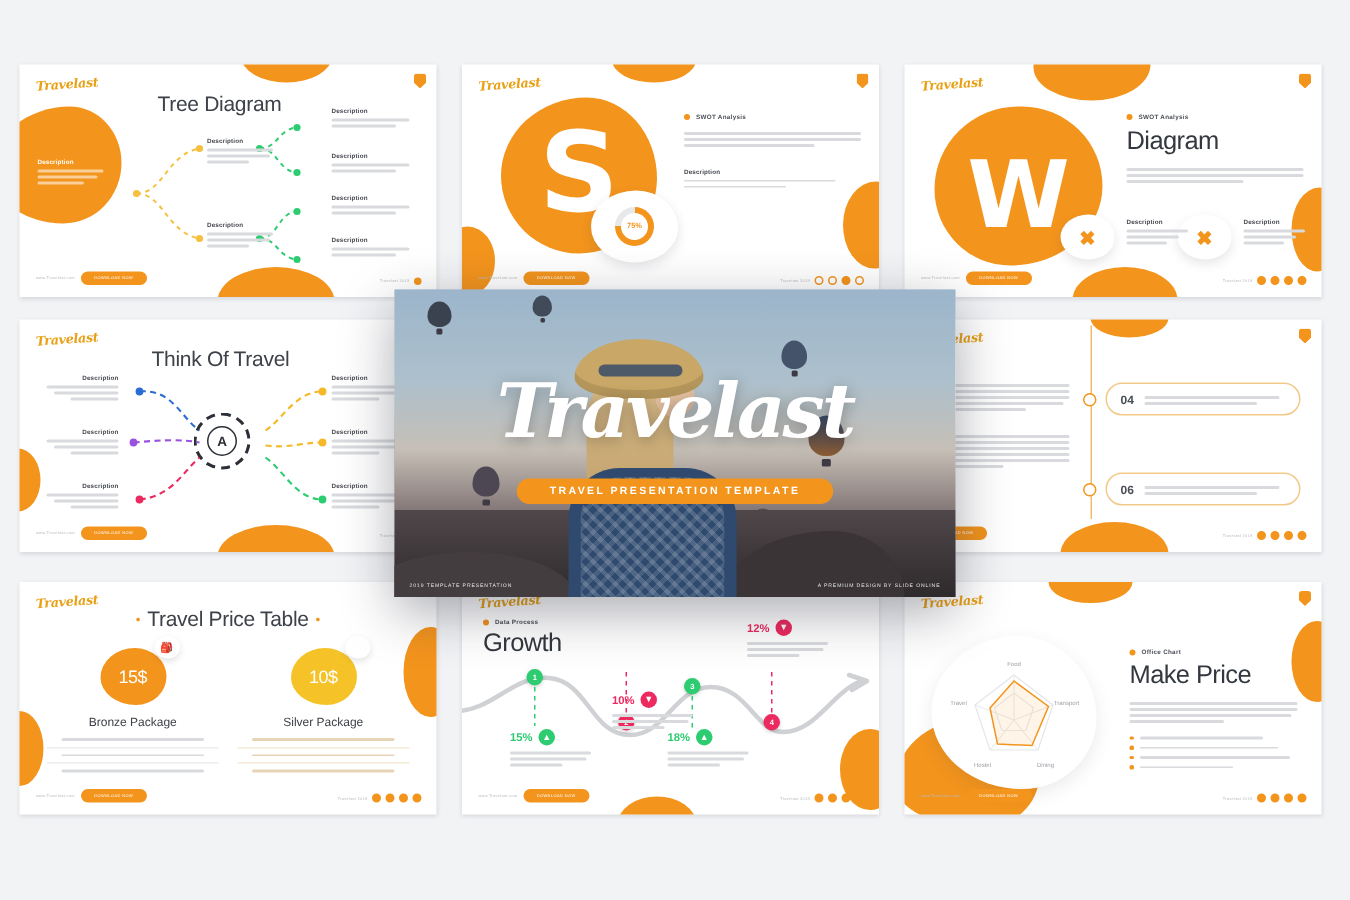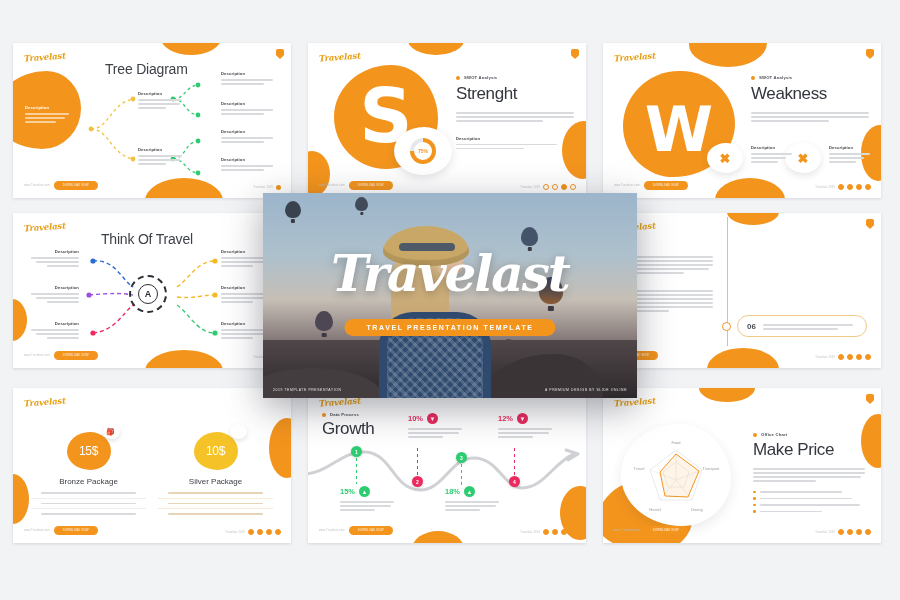--- a/index.html
+++ b/index.html
@@ -384,21 +384,20 @@
         <div class="donut">
           <span>75%</span>
         </div>
       </div>
 
       <div style="position:absolute;left:148px;top:32px;width:118px;">
         <div class="eyebrow">
           <i></i>
           <span>SWOT Analysis</span>
         </div>
-        <div class="h-big" style="margin-top:4px;">Strenght</div>
         <div class="para" style="margin-top:8px;">
           <div class="ln" style="width:100%"></div>
             <div class="ln" style="width:100%"></div>
             <div class="ln" style="width:74%"></div>
         </div>
         <div class="lab" style="margin-top:14px;">Description</div>
         <div class="para">
             <div class="ln" style="width:86%"></div>
             <div class="ln" style="width:58%"></div>
           </div>
@@ -428,21 +427,21 @@
 
       <div class="bigW"></div>
       <div class="xcard" style="left:104px;top:100px;">✖</div>
       <div class="xcard" style="left:182px;top:100px;">✖</div>
 
       <div style="position:absolute;left:148px;top:32px;width:118px;">
         <div class="eyebrow">
           <i></i>
           <span>SWOT Analysis</span>
         </div>
-        <div class="h-big" style="margin-top:4px;">Weakness</div>
+        <div class="h-big" style="margin-top:4px;">Diagram</div>
         <div class="para" style="margin-top:8px;">
           <div class="ln" style="width:100%"></div>
             <div class="ln" style="width:100%"></div>
             <div class="ln" style="width:66%"></div>
         </div>
       </div>
       <div style="position:absolute;left:148px;top:102px;width:44px;">
         <div class="lab">Description</div>
         <div class="para">
             <div class="ln" style="width:94%"></div>
@@ -592,20 +591,30 @@
         <div class="para">
             <div class="ln" style="width:100%"></div>
             <div class="ln" style="width:100%"></div>
             <div class="ln" style="width:100%"></div>
             <div class="ln" style="width:100%"></div>
             <div class="ln" style="width:100%"></div>
             <div class="ln" style="width:54%"></div>
           </div>
       </div>
 
+      <div class="tl-row" style="top:42px;">
+        <span class="tl-ring"></span>
+        <div class="tl-card">
+          <span class="tl-num">04</span>
+          <span style="flex:1">
+              <span class="ln" style="display:block;width:96%"></span>
+              <span class="ln" style="display:block;width:80%"></span>
+            </span>
+        </div>
+      </div>
       <div class="tl-row" style="top:102px;">
         <span class="tl-ring"></span>
         <div class="tl-card">
           <span class="tl-num">06</span>
           <span style="flex:1">
               <span class="ln" style="display:block;width:96%"></span>
               <span class="ln" style="display:block;width:80%"></span>
             </span>
         </div>
       </div>
@@ -622,20 +631,25 @@
       </div>
     </div>
   </div>
 
   <div class="slide s7" style="left:13px;top:388px;">
     <div class="inner">
       <div class="blob blob-l"></div>
       <div class="blob blob-r"></div>
       <div class="logo">Travelast</div>
 
+      <div style="position:absolute;left:0;right:0;top:16px;text-align:center;">
+        <span style="color:#f3941d;font-size:9px;vertical-align:middle;">•</span>
+        <span class="h-title">Travel Price Table</span>
+        <span style="color:#f3941d;font-size:9px;vertical-align:middle;">•</span>
+      </div>
 
       <div style="position:absolute;left:18px;top:44px;width:242px;display:flex;gap:12px;">
         <div style="flex:1">
           <div class="price-blob" style="background:#f3941d">
             <span>15$</span>
             <span class="price-ic">🎒</span>
           </div>
           <div class="pkg-name">Bronze Package</div>
           <div style="margin-top:6px">
             <div class="ln" style="width:82%;margin:0 auto 4px"></div>
@@ -701,21 +715,21 @@
       <div class="pill" style="background:#ec2a60;left:201px;top:88px;">4</div>
 
       <svg style="position:absolute;left:0;top:0;width:278px;height:155px;pointer-events:none">
         <line x1="48.5" y1="70" x2="48.5" y2="96" stroke="#2ecc71" stroke-width="1" stroke-dasharray="3 3"></line>
         <line x1="109.5" y1="60" x2="109.5" y2="88" stroke="#ec2a60" stroke-width="1" stroke-dasharray="3 3"></line>
         <line x1="153.5" y1="76" x2="153.5" y2="100" stroke="#2ecc71" stroke-width="1" stroke-dasharray="3 3"></line>
         <line x1="206.5" y1="60" x2="206.5" y2="88" stroke="#ec2a60" stroke-width="1" stroke-dasharray="3 3"></line>
       </svg>
 
       <div style="position:absolute;left:100px;top:25px;width:54px;">
-        <div style="display:flex;align-items:center;gap:4px;">
+        <div style="display:flex;align-items:center;gap:4px;margin-top:48px;">
           <span class="pct" style="color:#ec2a60">10%</span>
           <span class="arrw" style="background:#ec2a60">▼</span>
         </div>
         <div class="para" style="margin-top:4px">
             <div class="ln" style="width:100%"></div>
             <div class="ln" style="width:94%"></div>
             <div class="ln" style="width:64%"></div>
           </div>
       </div>
       <div style="position:absolute;left:190px;top:25px;width:54px;">

